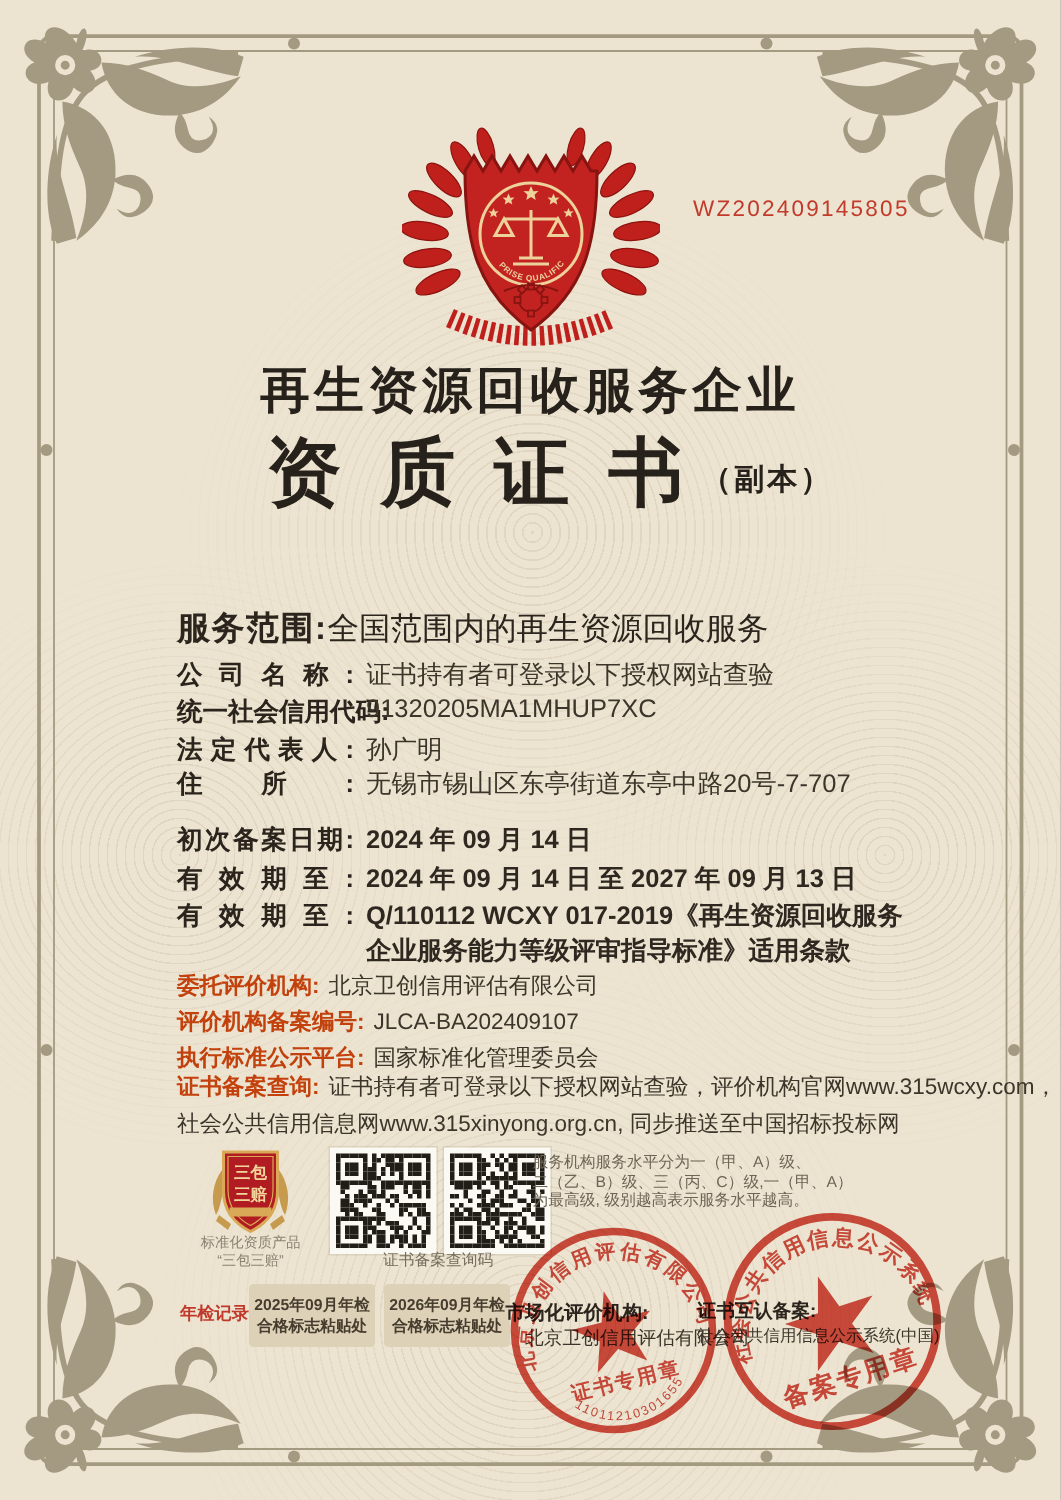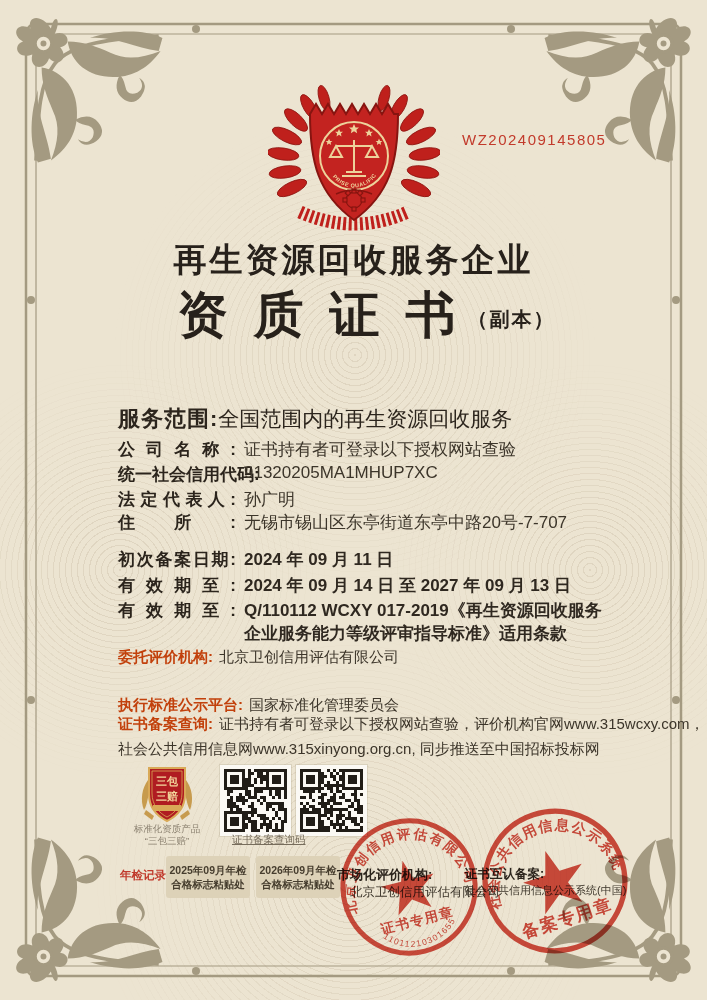--- a/index.html
+++ b/index.html
@@ -26,21 +26,21 @@
   .inforow .vl.bold{font-weight:bold;color:#2f2820;}
   .wrapline{left:244px;font-size:17px;font-weight:bold;color:#2f2820;white-space:nowrap;}
   .agrow{left:118px;font-size:15px;color:#3c352a;white-space:nowrap;}
   .agrow .lb{font-weight:bold;color:#c2410c;}
   .agrow .vl{margin-left:6px;}
   .qline2{left:118px;font-size:15px;color:#3c352a;white-space:nowrap;}
   .badge-cap{left:128px;width:78px;text-align:center;font-size:9.5px;color:#8b8170;line-height:1.2;}
   .qr{background:#fbf9f4;box-shadow:0 0 0 1px rgba(120,105,80,.15);}
   .qr .m{position:absolute;left:4px;top:4px;width:63px;height:63px;}
   .qr .m i{position:absolute;width:3px;height:3px;background:#211d17;}
-  .qr-cap{left:225px;top:833px;width:120px;text-align:left;font-size:10.5px;color:#776d5c;text-decoration:underline;}
+  .qr-cap{left:225px;top:833px;width:120px;text-align:center;font-size:10.5px;color:#776d5c;}
   .note{left:355px;top:769px;width:240px;font-size:10.5px;line-height:12.5px;color:#6e6555;}
   .annual-lb{left:120px;top:868px;font-size:11.5px;font-weight:bold;color:#c0392b;}
   .abox{top:856px;width:84px;height:42px;background:#ddd2b8;border-radius:3px;display:flex;flex-direction:column;align-items:center;justify-content:center;font-size:10.5px;font-weight:bold;color:#463d2e;line-height:14px;text-align:center;}
   .mk-lb{left:337px;top:866px;font-size:13px;font-weight:bold;color:#2b241c;white-space:nowrap;}
   .mk-vl{left:350px;top:884px;font-size:12.5px;color:#3c352a;white-space:nowrap;}
   .mu-lb{left:465px;top:866px;font-size:12.5px;font-weight:bold;color:#2b241c;white-space:nowrap;}
   .mu-vl{left:465px;top:883px;font-size:11px;color:#3c352a;white-space:nowrap;}
   .stamp{position:absolute;mix-blend-mode:multiply;opacity:.88;}
 </style>
 </head>
@@ -168,32 +168,35 @@
     <span class="lb">统一社会信用代码:</span><span class="vl">91320205MA1MHUP7XC</span>
   </div>
   <div class="abs inforow" style="top:488px;">
     <span class="lb">法定代表人:</span><span class="vl">孙广明</span>
   </div>
   <div class="abs inforow" style="top:511px;">
     <span class="lb">住所:</span><span class="vl">无锡市锡山区东亭街道东亭中路20号-7-707</span>
   </div>
 
   <div class="abs inforow" style="top:548px;">
-    <span class="lb">初次备案日期:</span><span class="vl bold">2024 年 09 月 11 日</span>
+    <span class="lb">初次备案日期:</span><span class="vl bold">2024 年 09 月 14 日</span>
   </div>
   <div class="abs inforow" style="top:574px;">
     <span class="lb">有效期至:</span><span class="vl bold">2024 年 09 月 14 日 至 2027 年 09 月 13 日</span>
   </div>
   <div class="abs inforow" style="top:599px;">
     <span class="lb">有效期至:</span><span class="vl bold">Q/110112 WCXY 017-2019《再生资源回收服务</span>
   </div>
   <div class="abs wrapline" style="top:622px;">企业服务能力等级评审指导标准》适用条款</div>
 
   <div class="abs agrow" style="top:648px;">
     <span class="lb">委托评价机构:</span><span class="vl">北京卫创信用评估有限公司</span>
+  </div>
+  <div class="abs agrow" style="top:672px;">
+    <span class="lb">评价机构备案编号:</span><span class="vl">JLCA-BA202409107</span>
   </div>
   <div class="abs agrow" style="top:696px;">
     <span class="lb">执行标准公示平台:</span><span class="vl">国家标准化管理委员会</span>
   </div>
   <div class="abs agrow" style="top:715px;">
     <span class="lb">证书备案查询:</span><span class="vl">证书持有者可登录以下授权网站查验，评价机构官网www.315wcxy.com，</span>
   </div>
   <div class="abs qline2" style="top:740px;">社会公共信用信息网www.315xinyong.org.cn, 同步推送至中国招标投标网</div>
 
   <svg class="abs" style="left:140px;top:764px;" width="54" height="60" viewBox="0 0 54 60">
@@ -725,20 +728,25 @@
         <i style="left:45px;top:60px"></i>
         <i style="left:48px;top:60px"></i>
         <i style="left:51px;top:60px"></i>
         <i style="left:54px;top:60px"></i>
         <i style="left:57px;top:60px"></i>
         <i style="left:60px;top:60px"></i>
       </div>
     </div>
   <div class="abs qr-cap" style="left:232px;">证书备案查询码</div>
 
+  <div class="abs note">
+    <div>服务机构服务水平分为一（甲、A）级、</div>
+    <div>二（乙、B）级、三（丙、C）级,一（甲、A）</div>
+    <div>为最高级, 级别越高表示服务水平越高。</div>
+  </div>
 
   <div class="abs annual-lb">年检记录:</div>
   <div class="abs abox" style="left:166px;">
     <span>2025年09月年检</span>
     <span>合格标志粘贴处</span>
   </div>
   <div class="abs abox" style="left:256px;">
     <span>2026年09月年检</span>
     <span>合格标志粘贴处</span>
   </div>

